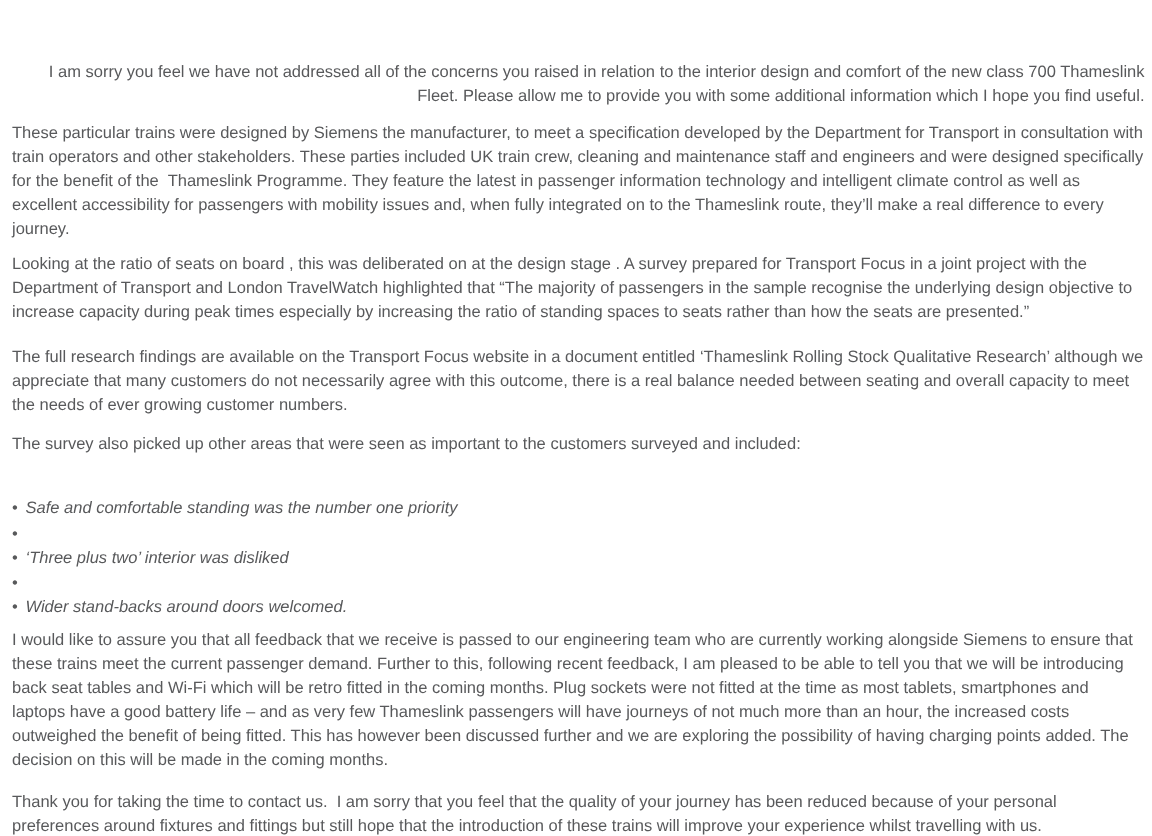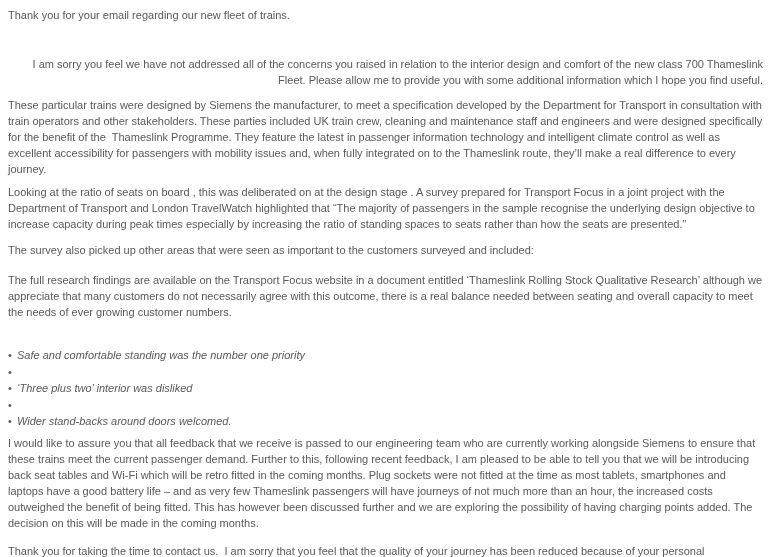--- a/index.html
+++ b/index.html
@@ -46,31 +46,30 @@
   .bullet-text {
     white-space: pre-wrap;
     font-style: italic;
   }
 </style>
 </head>
 <body style="background: rgb(255, 255, 255); color: rgb(88, 89, 91);">
 
 <div class="page">
 
-  <p class="para p1">Thank you for your email regarding our new fleet of trains.</p>
 
   <p class="para p2">I am sorry you feel we have not addressed all of the concerns you raised in relation to the interior design and comfort of the new class 700 Thameslink Fleet. Please allow me to provide you with some additional information which I hope you find useful.</p>
 
   <p class="para p3">These particular trains were designed by Siemens the manufacturer, to meet a specification developed by the Department for Transport in consultation with train operators and other stakeholders. These parties included UK train crew, cleaning and maintenance staff and engineers and were designed specifically for the benefit of the  Thameslink Programme. They feature the latest in passenger information technology and intelligent climate control as well as excellent accessibility for passengers with mobility issues and, when fully integrated on to the Thameslink route, they’ll make a real difference to every journey.</p>
 
   <p class="para p4">Looking at the ratio of seats on board , this was deliberated on at the design stage . A survey prepared for Transport Focus in a joint project with the Department of Transport and London TravelWatch highlighted that “The majority of passengers in the sample recognise the underlying design objective to increase capacity during peak times especially by increasing the ratio of standing spaces to seats rather than how the seats are presented.”</p>
 
+  <p class="para p5">The full research findings are available on the Transport Focus website in a document entitled ‘Thameslink Rolling Stock Qualitative Research’ although we appreciate that many customers do not necessarily agree with this outcome, there is a real balance needed between seating and overall capacity to meet the needs of ever growing customer numbers.</p>
+
   <p class="para p6">The survey also picked up other areas that were seen as important to the customers surveyed and included:</p>
-
-  <p class="para p5">The full research findings are available on the Transport Focus website in a document entitled ‘Thameslink Rolling Stock Qualitative Research’ although we appreciate that many customers do not necessarily agree with this outcome, there is a real balance needed between seating and overall capacity to meet the needs of ever growing customer numbers.</p>
 
   <div class="bullets">
     <div class="bullet-row">
       <span class="bullet-glyph">•</span>
       <span class="bullet-text">Safe and comfortable standing was the number one priority</span>
     </div>
     <div class="bullet-row">
       <span class="bullet-glyph">•</span>
     </div>
     <div class="bullet-row">

